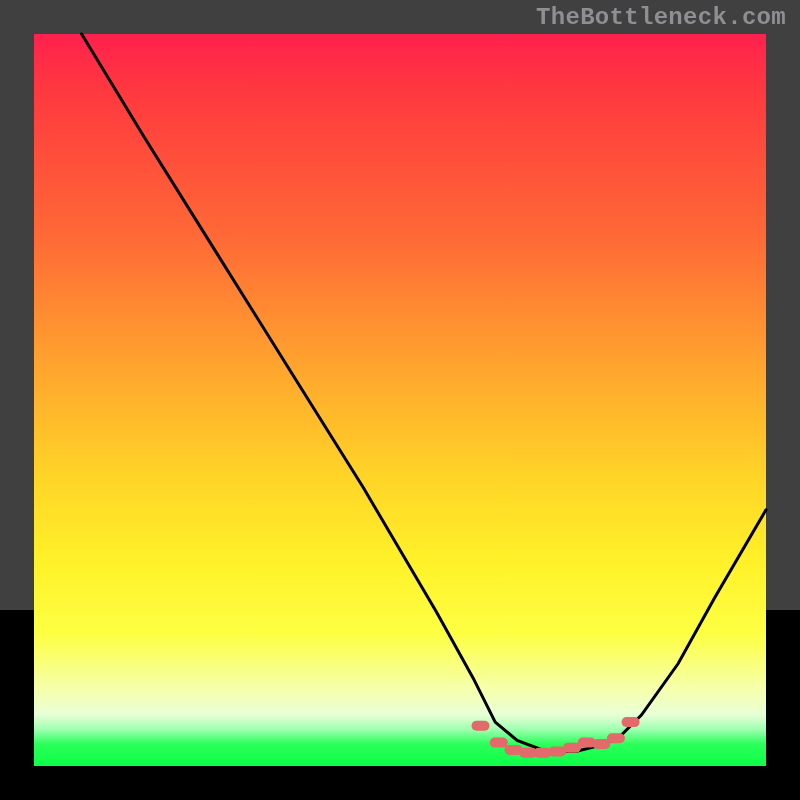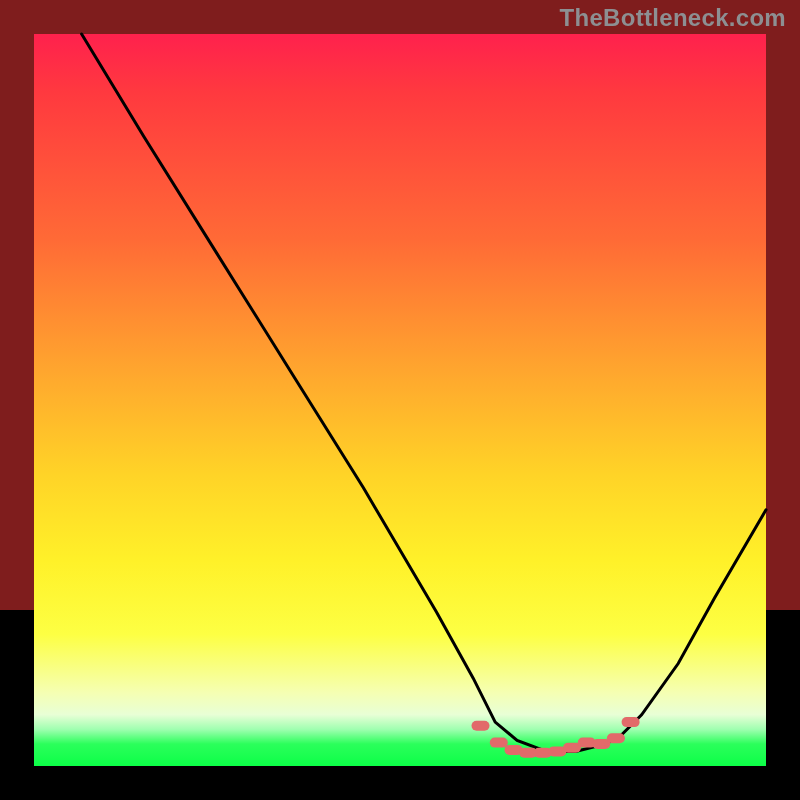--- a/index.html
+++ b/index.html
@@ -8,21 +8,22 @@
     width: 800px;
     height: 800px;
     background: #000;
     font-family: Arial, Helvetica, sans-serif;
     overflow: hidden;
   }
   .frame {
     position: relative;
     width: 800px;
     height: 610px;
-    background: #7f1d1d;
+    background: #404040;
+    font-family: Liberation Mono, monospace;
   }
   .watermark {
     position: absolute;
     top: 4px;
     right: 14px;
     color: #8d8f92;
     font-size: 24px;
     font-weight: 600;
     letter-spacing: 0.3px;
     user-select: none;

